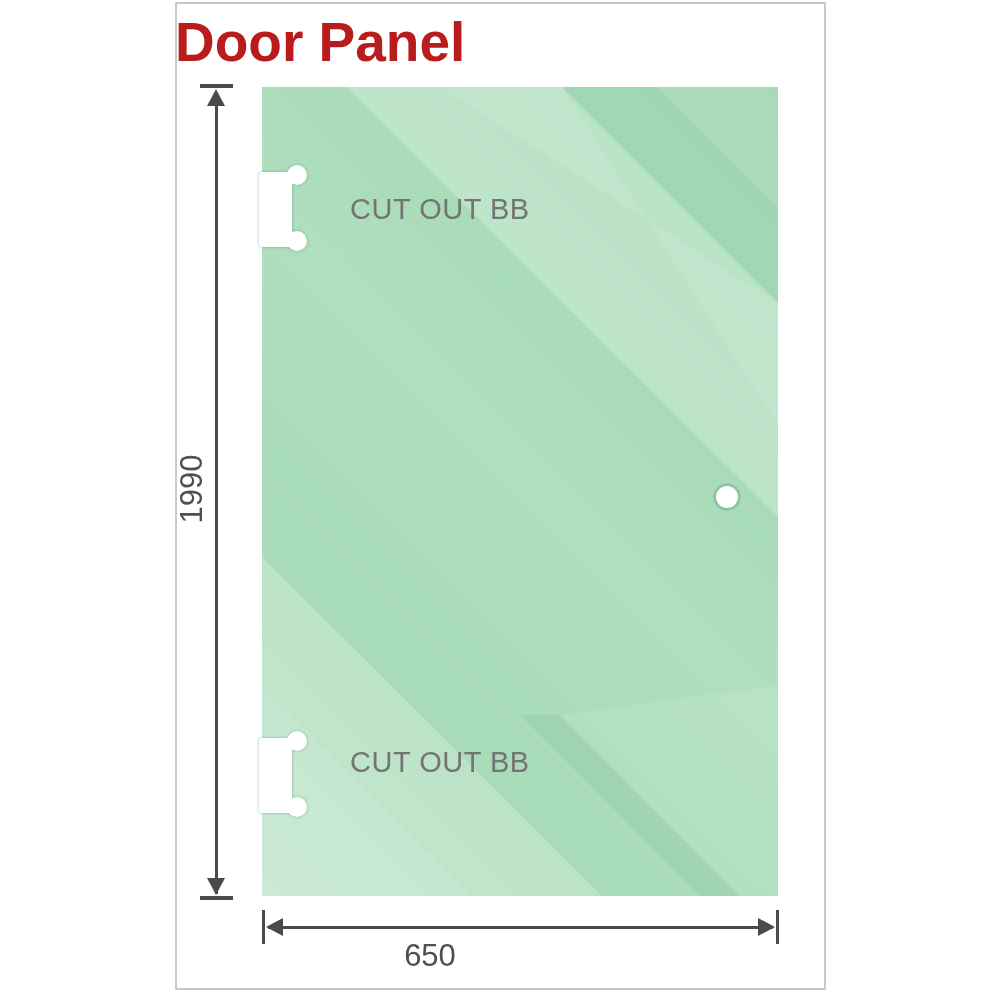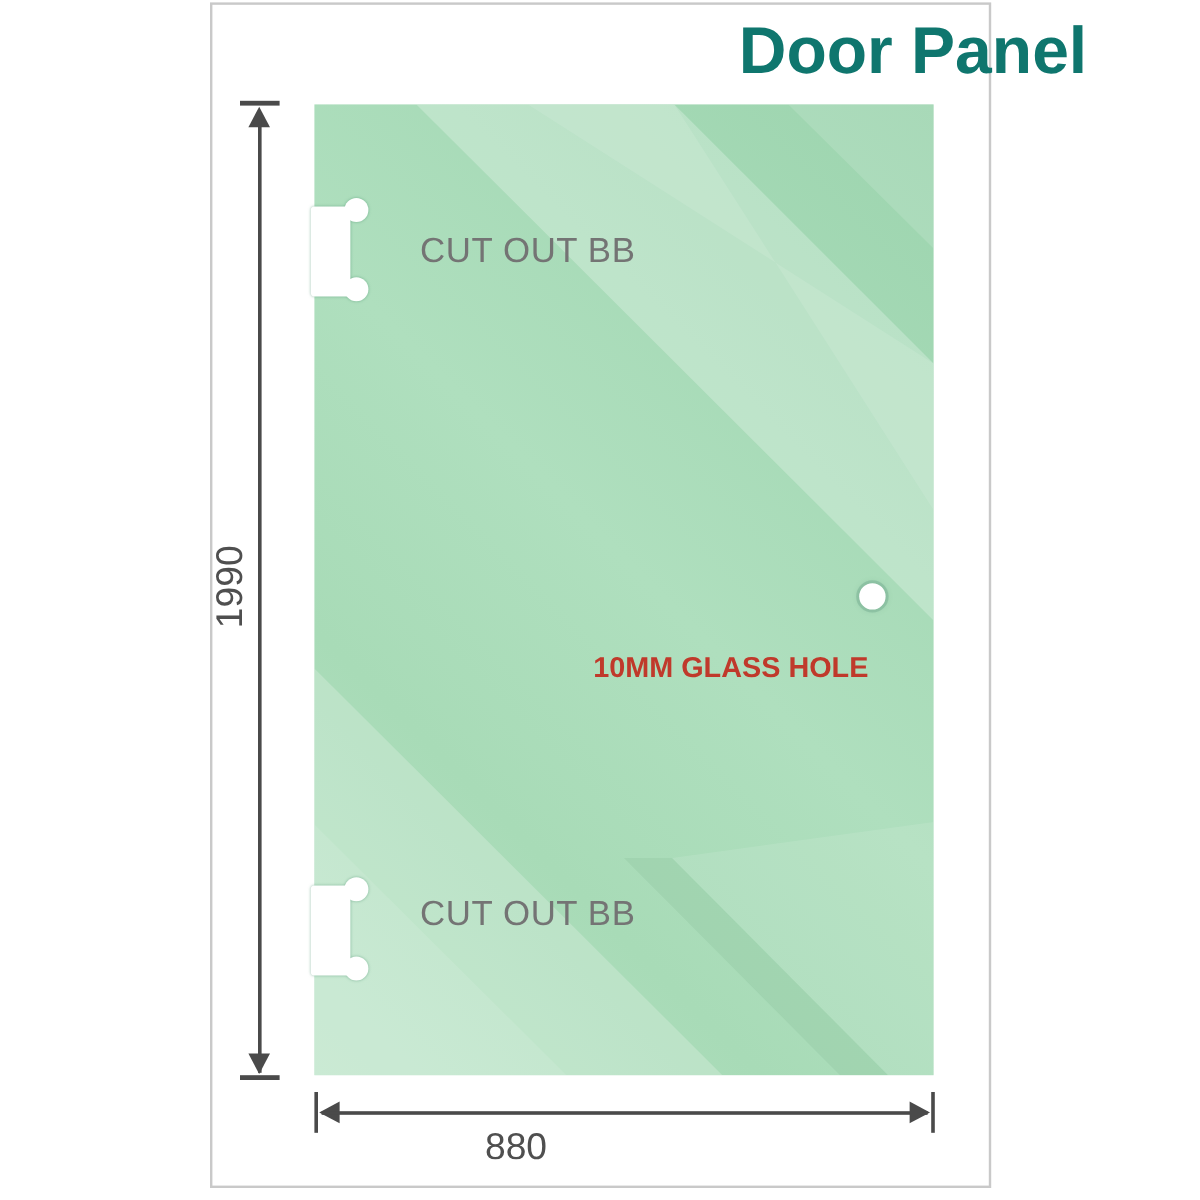--- a/index.html
+++ b/index.html
@@ -2,22 +2,22 @@
 <html><head>
 <meta charset="utf-8">
 <style>
   html,body{margin:0;padding:0;background:#fff;}
   .stage{position:relative;width:1000px;height:1000px;background:#ffffff;overflow:hidden;
          font-family:"Liberation Sans", sans-serif;}
 
   .frame{position:absolute;left:175px;top:2px;width:651px;height:988px;
          box-sizing:border-box;border:2px solid #c9c9c9;}
 
-  .title{position:absolute;left:175px;top:10px;width:731px;text-align:right;
-         font-size:55px;font-weight:700;color:#0f766e;letter-spacing:0px;}
+  .title{position:absolute;left:175px;top:10px;width:731px;text-align:left;
+         font-size:55px;font-weight:700;color:#b91c1c;letter-spacing:0px;}
 
   .panel{position:absolute;left:262px;top:87px;width:516px;height:809px;
          background:linear-gradient(45deg,#b5e2c3 0%,#a8dbb7 28%,#afdfbe 52%,#9cd4ae 100%);}
   .sheen{position:absolute;left:0;top:0;width:516px;height:809px;display:block;}
 
   .cutout{position:absolute;width:50px;height:90px;
           filter:drop-shadow(0 0 1.5px rgba(70,140,105,0.55));}
   .cutout-top{left:-4px;top:76px;}
   .cutout-bottom{left:-4px;top:642px;}
   .cut-rect{position:absolute;left:1px;top:9px;width:33px;height:75px;background:#fff;border-radius:3px;}
@@ -93,21 +93,20 @@
       <div class="cut-circle cut-c1"></div>
       <div class="cut-circle cut-c2"></div>
     </div>
 
     <div class="cutout-label cutout-label-top">CUT OUT BB</div>
 
     <div class="cutout-label cutout-label-bottom">CUT OUT BB</div>
 
     <div class="hole"></div>
 
-    <div class="hole-label">10MM GLASS HOLE</div>
 
   </div>
 
   <div class="dim dim-v">
     <div class="dim-part vcap-top"></div>
     <div class="arrow arrow-up"></div>
     <div class="dim-part vline"></div>
     <div class="arrow arrow-down"></div>
     <div class="dim-part vcap-bottom"></div>
   </div>
@@ -115,15 +114,15 @@
   <div class="height-value">1990</div>
 
   <div class="dim dim-h">
     <div class="dim-part hcap-left"></div>
     <div class="arrow arrow-left"></div>
     <div class="dim-part hline"></div>
     <div class="arrow arrow-right"></div>
     <div class="dim-part hcap-right"></div>
   </div>
 
-  <div class="width-value">880</div>
+  <div class="width-value">650</div>
 
 </div>
 
 </body></html>

